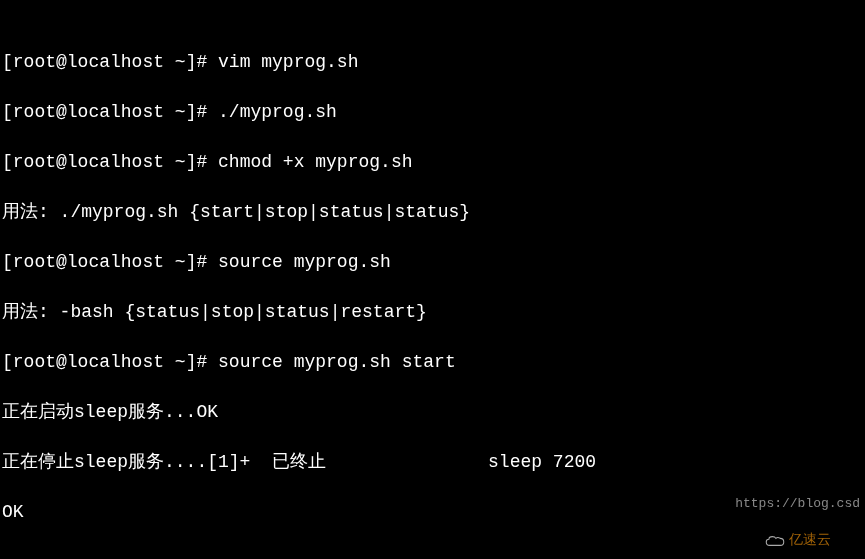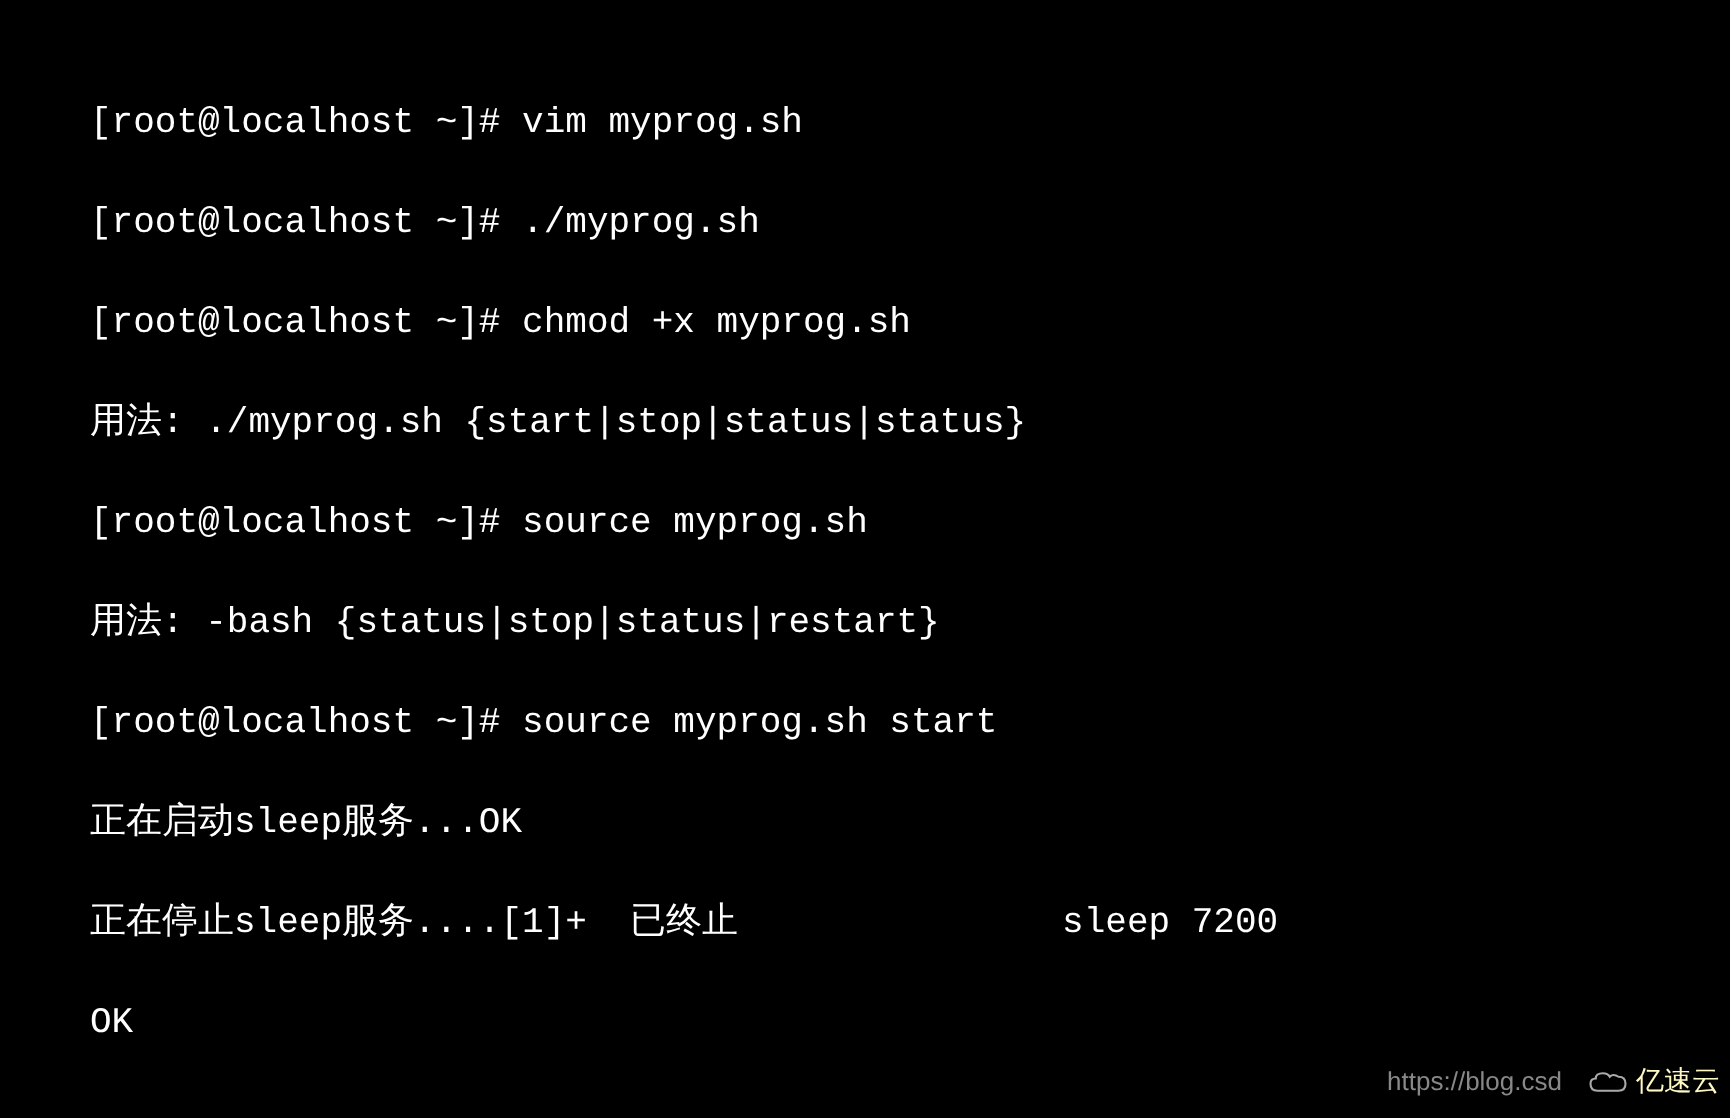--- a/index.html
+++ b/index.html
@@ -17,37 +17,37 @@
       line-height: 25px;
       overflow: hidden;
       position: relative;
       padding: 25px 2px 0 2px;
     }
     .terminal {
       white-space: pre;
     }
     .line {
       display: block;
-      margin-left: 43px;
     }
     .watermark {
       position: absolute;
       right: 5px;
       bottom: 6px;
       font-size: 13px;
       color: #888;
-      font-family: Liberation Sans, sans-serif;
+      font-family: Liberation Mono, monospace;
       display: flex;
       align-items: center;
       gap: 12px;
+      flex-direction: column;
     }
     .watermark-logo {
       display: flex;
       align-items: center;
-      color: #fef9c3;
+      color: #a16207;
       font-size: 14px;
     }
     .cloud-icon {
       width: 22px;
       height: 14px;
       margin-right: 3px;
     }
   </style>
 </head>
 <body>

